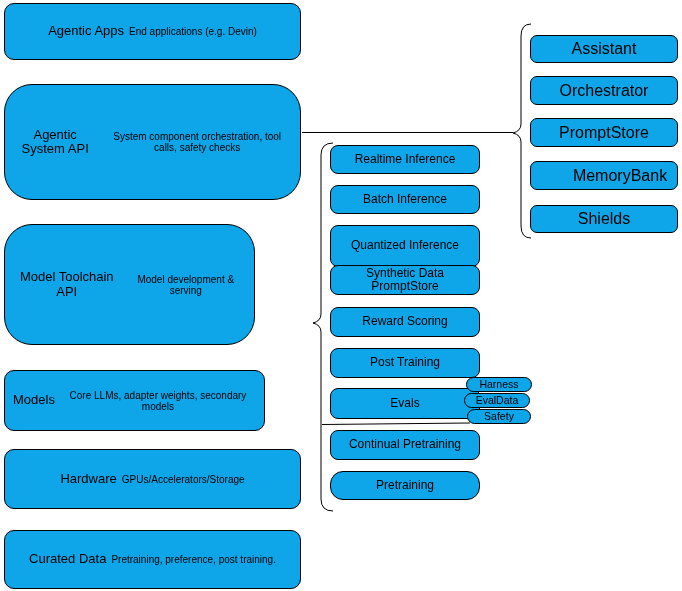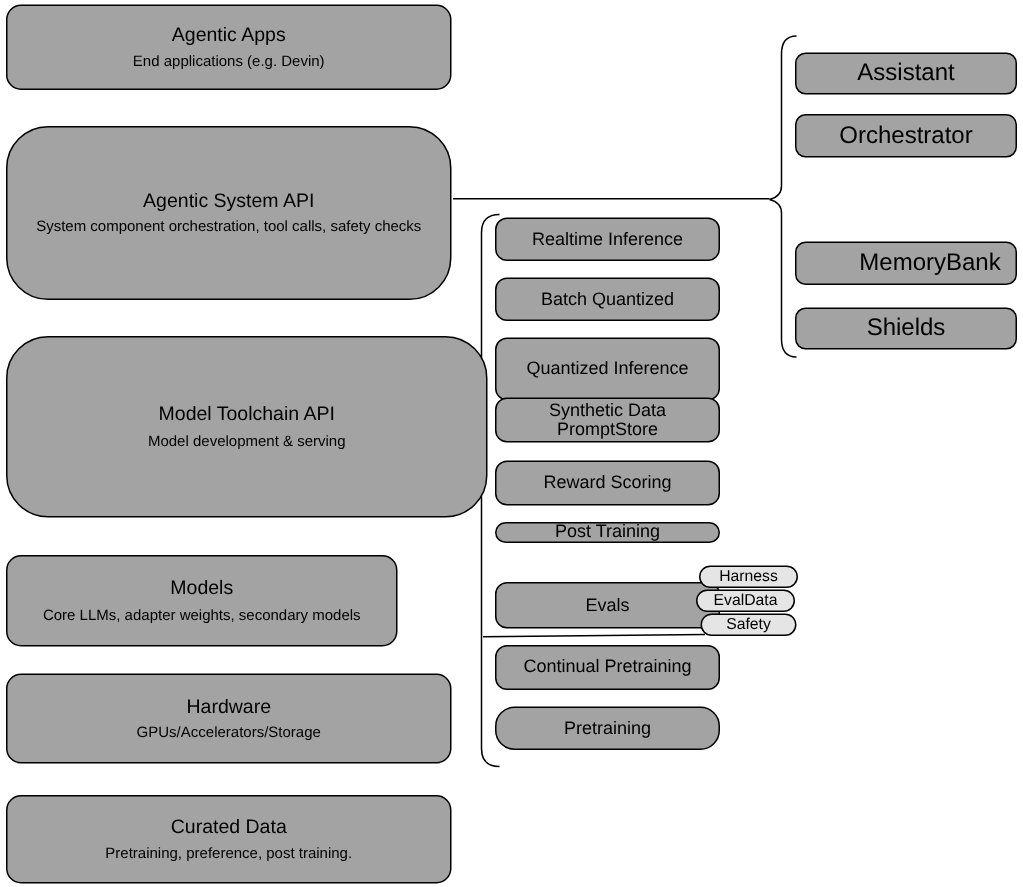--- a/index.html
+++ b/index.html
@@ -2,32 +2,32 @@
 <html><head>
 <meta charset="utf-8">
 <style>
   html,body{margin:0;padding:0;background:#ffffff;}
   .canvas{
     position:relative;width:682px;height:591px;background:#ffffff;
     font-family:"Liberation Sans","DejaVu Sans",sans-serif;color:#000;
     overflow:hidden;
   }
   .node{
-    position:absolute;box-sizing:border-box;background:#a3a3a3;
-    border:1px solid #000000;display:flex;flex-direction:column;
+    position:absolute;box-sizing:border-box;background:#0ea5e9;
+    border:1px solid #000000;display:flex;flex-direction:row;
     align-items:center;justify-content:center;text-align:center;
   }
   .layer-box{border-radius:10px;gap:5px;padding:2px 8px;}
   .layer-box.big-radius{border-radius:28px;}
   .layer-title{font-size:13px;line-height:1.1;}
   .layer-subtitle{font-size:10px;line-height:1.1;}
   .api-box{border-radius:8px;font-size:12px;line-height:1.1;padding:0 2px;}
   .comp-box{border-radius:7px;font-size:16px;line-height:1.1;}
   .tag-oval{
-    position:absolute;box-sizing:border-box;background:#e5e5e5;
+    position:absolute;box-sizing:border-box;background:#0ea5e9;
     border:1px solid #000000;border-radius:999px;
     display:flex;align-items:center;justify-content:center;
     font-size:10.5px;line-height:1;z-index:3;
   }
   .overlay{position:absolute;left:0;top:0;z-index:1;}
   .node{z-index:2;}
 </style>
 </head>
 <body>
 
@@ -47,52 +47,53 @@
   <div class="node layer-box" style="left:4px;top:3px;width:297px;height:57px;">
     <div class="layer-title">Agentic Apps</div>
     <div class="layer-subtitle">End applications (e.g. Devin)</div>
   </div>
 
   <div class="node layer-box big-radius" style="left:4px;top:84px;width:297px;height:116px;">
     <div class="layer-title">Agentic System API</div>
     <div class="layer-subtitle">System component orchestration, tool calls, safety checks</div>
   </div>
 
-  <div class="node layer-box big-radius" style="left:4px;top:224px;width:321px;height:121px;">
+  <div class="node layer-box big-radius" style="left:4px;top:224px;width:251px;height:121px;">
     <div class="layer-title">Model Toolchain API</div>
     <div class="layer-subtitle">Model development &amp; serving</div>
   </div>
 
   <div class="node layer-box" style="left:4px;top:370px;width:261px;height:61px;">
     <div class="layer-title">Models</div>
     <div class="layer-subtitle">Core LLMs, adapter weights, secondary models</div>
   </div>
 
   <div class="node layer-box" style="left:4px;top:449px;width:297px;height:60px;">
     <div class="layer-title">Hardware</div>
     <div class="layer-subtitle">GPUs/Accelerators/Storage</div>
   </div>
 
   <div class="node api-box" style="left:330px;top:145px;width:150px;height:29px;">Realtime Inference</div>
 
   <div class="node layer-box" style="left:4px;top:530px;width:297px;height:59px;">
     <div class="layer-title">Curated Data</div>
     <div class="layer-subtitle">Pretraining, preference, post training.</div>
   </div>
-  <div class="node api-box" style="left:330px;top:185px;width:150px;height:29px;">Batch Quantized</div>
+  <div class="node api-box" style="left:330px;top:185px;width:150px;height:29px;">Batch Inference</div>
   <div class="node api-box" style="left:330px;top:225px;width:150px;height:42px;">Quantized Inference</div>
   <div class="node api-box" style="left:330px;top:265px;width:150px;height:30px;">Synthetic Data PromptStore</div>
   <div class="node api-box" style="left:330px;top:307px;width:150px;height:30px;">Reward Scoring</div>
-  <div class="node api-box" style="left:330px;top:348px;width:150px;height:14px;">Post Training</div>
+  <div class="node api-box" style="left:330px;top:348px;width:150px;height:30px;">Post Training</div>
   <div class="node api-box" style="left:330px;top:388px;width:150px;height:31px;">Evals</div>
   <div class="node api-box" style="left:330px;top:430px;width:150px;height:30px;">Continual Pretraining</div>
   <div class="node api-box" style="left:330px;top:471px;width:150px;height:29px;border-radius:13px;">Pretraining</div>
 
   <div class="tag-oval" style="left:466px;top:377px;width:66px;height:14.5px;">Harness</div>
   <div class="tag-oval" style="left:464px;top:393px;width:66px;height:14.5px;">EvalData</div>
   <div class="tag-oval" style="left:467px;top:409px;width:64px;height:14.5px;">Safety</div>
 
   <div class="node comp-box" style="left:530px;top:35px;width:148px;height:28px;">Assistant</div>
   <div class="node comp-box" style="left:530px;top:76px;width:148px;height:29px;">Orchestrator</div>
+  <div class="node comp-box" style="left:530px;top:118px;width:148px;height:29px;">PromptStore</div>
   <div class="node comp-box" style="left:530px;top:161px;width:148px;height:29px;padding-left:32px;">MemoryBank</div>
   <div class="node comp-box" style="left:530px;top:205px;width:148px;height:28px;">Shields</div>
 
 </div>
 
 </body></html>

